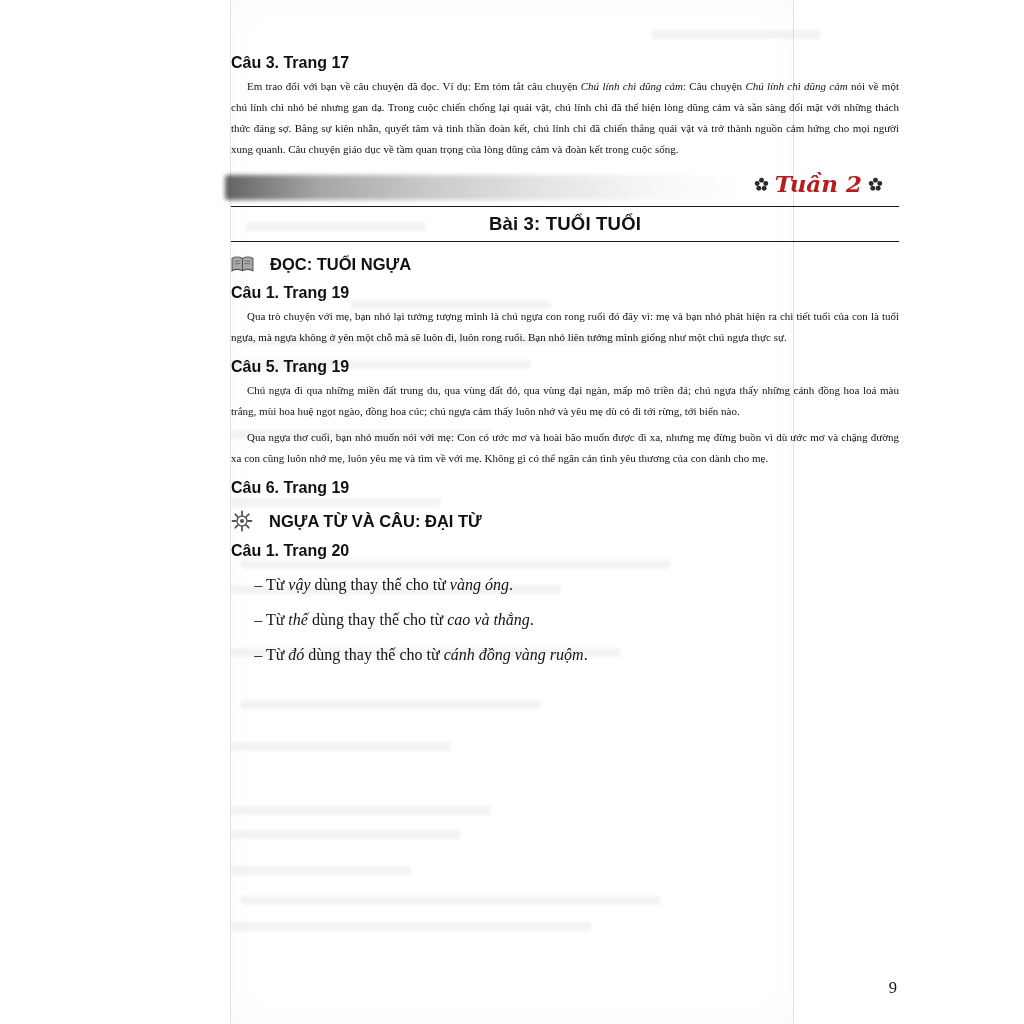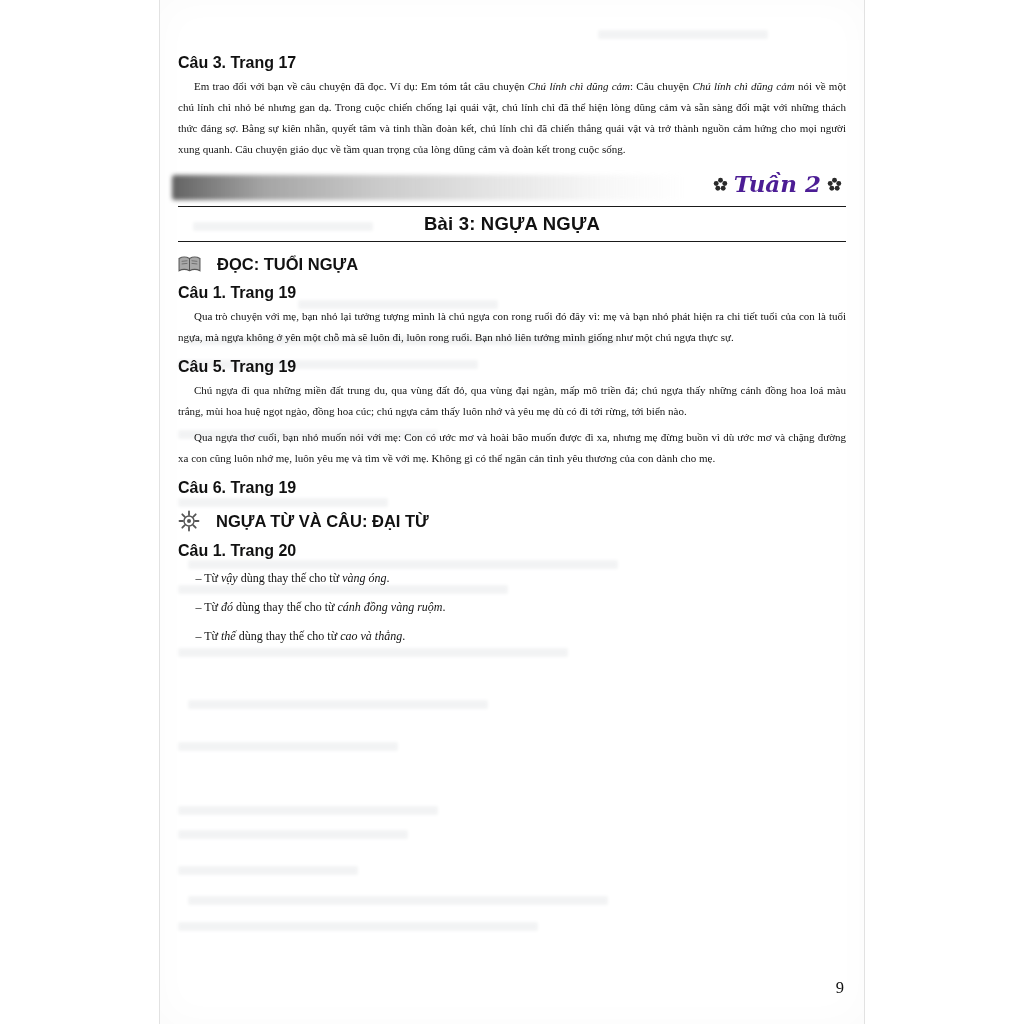--- a/index.html
+++ b/index.html
@@ -1,37 +1,37 @@
 <!DOCTYPE html>
 <html><head>
 <meta charset="utf-8">
 <style>
   html,body{margin:0;padding:0;background:#ffffff;}
   body{width:1024px;height:1024px;overflow:hidden;font-family:"Liberation Serif",serif;color:#111;}
-  .scan{width:706px;height:1024px;margin:0 auto;border-left:1px solid #e2e2e2;border-right:1px solid #e2e2e2;
+  .scan{width:564px;height:1024px;margin:0 auto;border-left:1px solid #e2e2e2;border-right:1px solid #e2e2e2;
         box-shadow:inset 0 0 40px rgba(0,0,0,0.02);position:relative;box-sizing:border-box;background:#fff;}
   .page{width:668px;margin:0 auto;height:100%;position:relative;box-sizing:border-box;padding-top:44px;}
   .ghosts{position:absolute;inset:0;z-index:0;pointer-events:none;}
   .ghost{position:absolute;height:9px;background:#7d8892;opacity:.09;filter:blur(1.5px);border-radius:2px;}
   .content{position:relative;z-index:1;}
   .q-head{font-family:"Liberation Sans",sans-serif;font-weight:700;font-size:16px;margin:10px 0 4px;}
   .para{font-size:11px;line-height:21px;text-align:justify;text-indent:1.45em;margin:0 0 5px;}
   .para i{font-style:italic;}
   .banner{position:relative;height:34px;margin:10px 0 2px;}
   .smear{position:absolute;left:-6px;top:5px;right:160px;height:25px;border-radius:3px;filter:blur(2px);
          background:linear-gradient(90deg,rgba(55,55,55,.78),rgba(105,105,105,.6) 18%,rgba(150,150,150,.5) 40%,
          rgba(185,185,185,.38) 62%,rgba(220,220,220,.2) 85%,rgba(255,255,255,0));}
-  .week{position:absolute;right:4px;top:0;display:flex;align-items:center;gap:6px;
-        font-family:"DejaVu Serif",serif;font-style:italic;font-weight:700;font-size:23px;color:#4c1d95;}
+  .week{position:absolute;right:16px;top:0;display:flex;align-items:center;gap:6px;
+        font-family:"DejaVu Serif",serif;font-style:italic;font-weight:700;font-size:23px;color:#b91c1c;}
   .title-block{border-top:1.6px solid #1a1a1a;border-bottom:1.6px solid #1a1a1a;padding:6px 0;margin:2px 0 0;}
   .title-block h2{margin:0;text-align:center;font-family:"Liberation Sans",sans-serif;font-weight:700;font-size:18.5px;letter-spacing:.2px;}
   .sec-head{display:flex;align-items:center;gap:16px;margin:13px 0 2px;
             font-family:"Liberation Sans",sans-serif;font-weight:700;font-size:16.5px;}
   .sec-head .icon{display:inline-flex;flex:0 0 auto;}
-  .dash-item{font-size:12px;line-height:21px;margin:8px 0;text-indent:1.45em;}
+  .dash-item{font-size:16px;line-height:21px;margin:14px 0;text-indent:1.45em;}
   .dash-item i{font-style:italic;}
   .page-num{position:absolute;right:2px;bottom:26px;font-size:16.5px;z-index:1;}
 </style>
 </head>
 <body>
 
 <div class="scan">
   <div class="page">
 
     <div class="ghosts">
@@ -84,21 +84,21 @@
                   <circle cx="4.5" cy="10.5" r="2.3"></circle>
                   <circle cx="3" cy="6" r="2.3"></circle>
                   <circle cx="7" cy="7" r="1.5" fill="#fff"></circle>
                 </g>
               </svg>
           </span>
         </div>
       </div>
 
       <div class="title-block">
-        <h2>Bài 3: NGỰA NGỰA</h2>
+        <h2>Bài 3: TUỔI TUỔI</h2>
       </div>
 
       <div class="sec-head">
         <span class="icon">
           <svg width="23" height="17" viewBox="0 0 22 16">
               <path d="M1 2.2 C4 .6 8 .6 11 2.2 C14 .6 18 .6 21 2.2 L21 14 C18 12.4 14 12.4 11 14 C8 12.4 4 12.4 1 14 Z" fill="#a9a9a9" stroke="#555" stroke-width="1"></path>
               <line x1="11" y1="2.2" x2="11" y2="14" stroke="#555" stroke-width="1"></line>
               <line x1="3.5" y1="5" x2="9" y2="4.4" stroke="#666" stroke-width=".8"></line>
               <line x1="3.5" y1="7.5" x2="9" y2="6.9" stroke="#666" stroke-width=".8"></line>
               <line x1="13" y1="4.4" x2="18.5" y2="5" stroke="#666" stroke-width=".8"></line>
@@ -133,20 +133,20 @@
                 <line x1="15.2" y1="6.8" x2="17.7" y2="4.3"></line>
               </g>
               <circle cx="11" cy="11" r="2" fill="#555"></circle>
             </svg>
         </span>
         <span>NGỰA TỪ VÀ CÂU: ĐẠI TỪ</span>
       </div>
 
       <div class="q-head">Câu 1. Trang 20</div>
       <p class="dash-item">– Từ <i>vậy</i> dùng thay thế cho từ <i>vàng óng</i>.</p>
+      <p class="dash-item">– Từ <i>thế</i> dùng thay thế cho từ <i>cao và thẳng</i>.</p>
       <p class="dash-item">– Từ <i>đó</i> dùng thay thế cho từ <i>cánh đồng vàng ruộm</i>.</p>
-      <p class="dash-item">– Từ <i>thế</i> dùng thay thế cho từ <i>cao và thẳng</i>.</p>
 
     </div>
 
     <div class="page-num">9</div>
   </div>
 </div>
 
 </body></html>

